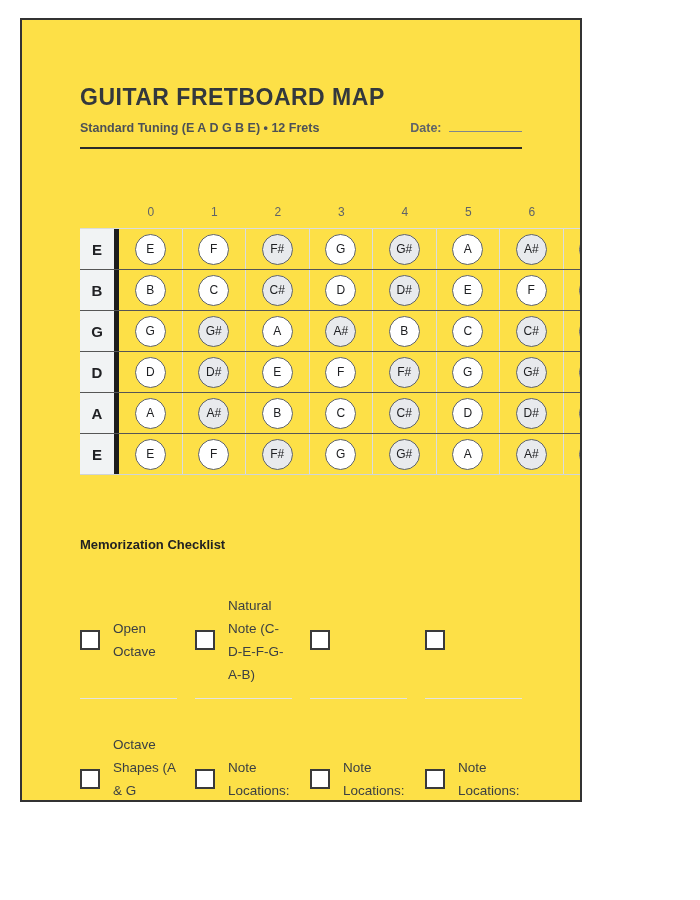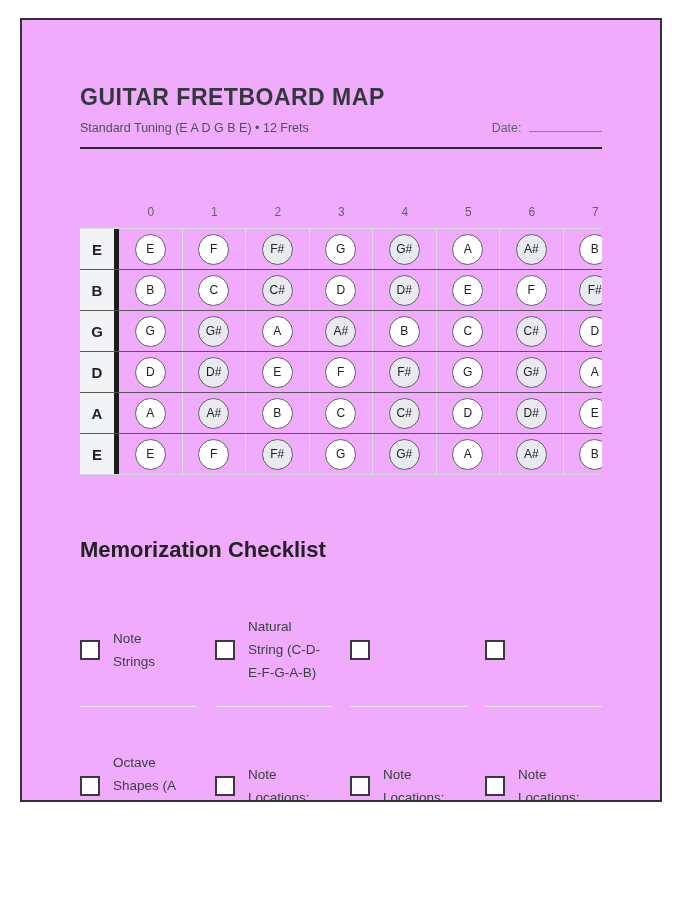--- a/index.html
+++ b/index.html
@@ -1,27 +1,27 @@
 <!DOCTYPE html>
 <html><head>
 <meta charset="utf-8">
 <style>
   * { margin:0; padding:0; box-sizing:border-box; }
   html,body { width:700px; height:900px; background:#ffffff;
               font-family:"Liberation Sans", sans-serif; }
 
-  .page { position:absolute; left:20px; top:18px; width:642px; height:784px;
-          border:2px solid #333333; background:#f0abfc; overflow:hidden; }
+  .page { position:absolute; left:20px; top:18px; width:562px; height:784px;
+          border:2px solid #333333; background:#fde047; overflow:hidden; }
   .inner { padding:0 58px; }
 
   
   .title { margin-top:64px; font-size:23px; font-weight:700;
            letter-spacing:0.5px; color:#33383d; }
   .subrow { margin-top:9px; display:flex; justify-content:space-between;
-            align-items:baseline; }
+            align-items:baseline;font-weight:bold; }
   .subtitle { font-size:12.5px; color:#4d5156; }
   .datewrap { font-size:12.5px; color:#5f6368; }
   .date-line { display:inline-block; width:73px; border-bottom:1px solid #80868b;
                height:12px; margin-left:4px; }
   .rule { margin-top:12px; border-top:2px solid #2b2b2b; }
 
   
   .fretboard { margin-top:56px; }
   .fret-numbers { display:flex; margin-left:39px; width:483px; overflow:hidden;
                   margin-bottom:9px; }
@@ -35,21 +35,21 @@
             justify-content:center; font-weight:700; font-size:15px; color:#202124; }
   .nut { flex:0 0 5px; background:#1c1c1c; }
   .fcell { flex:0 0 63.5px; display:flex; align-items:center; justify-content:center;
            border-right:1px solid #dadce0; }
   .note { width:31px; height:31px; border:1px solid #5f6368; border-radius:50%;
           display:flex; align-items:center; justify-content:center; font-size:12px;
           color:#202124; background:#ffffff; }
   .note.sharp { background:#e8eaed; }
 
   
-  .check-heading { margin-top:62px; font-size:22px; font-weight:700; color:#222222; }
+  .check-heading { margin-top:62px; font-size:13px; font-weight:700; color:#222222; }
   .check-grid { margin-top:34px; display:grid; grid-template-columns:repeat(4,1fr);
                 column-gap:18px; row-gap:26px; }
   .check-item { display:flex; align-items:center; gap:13px; min-height:110px;
                 padding:8px 0 12px; border-bottom:1px solid #e3e3e3; }
   .cbox { flex:0 0 20px; width:20px; height:20px; border:2px solid #3a3a3a;
           background:#ffffff; }
   .clabel { font-size:13.5px; color:#3c4043; line-height:23px; max-width:72px; }
 </style>
 </head>
 <body>
@@ -250,25 +250,25 @@
             </div>
           </div>
         </div>
     </section>
 
     <section>
       <h2 class="check-heading">Memorization Checklist</h2>
       <div class="check-grid" id="checkGrid">
           <div class="check-item">
             <span class="cbox"></span>
-            <span class="clabel">Note Strings</span>
-          </div>
-          <div class="check-item">
-            <span class="cbox"></span>
-            <span class="clabel">Natural String (C-D-E-F-G-A-B)</span>
+            <span class="clabel">Open Octave</span>
+          </div>
+          <div class="check-item">
+            <span class="cbox"></span>
+            <span class="clabel">Natural Note (C-D-E-F-G-A-B)</span>
           </div>
           <div class="check-item">
             <span class="cbox"></span>
           </div>
           <div class="check-item">
             <span class="cbox"></span>
           </div>
           <div class="check-item">
             <span class="cbox"></span>
             <span class="clabel">Octave Shapes (A &amp; G String)</span>

